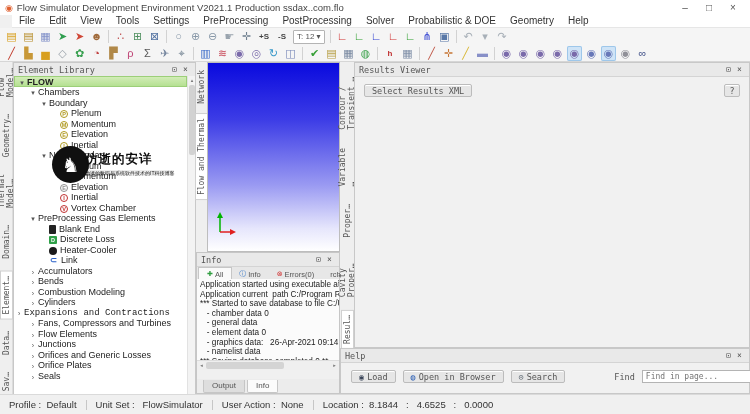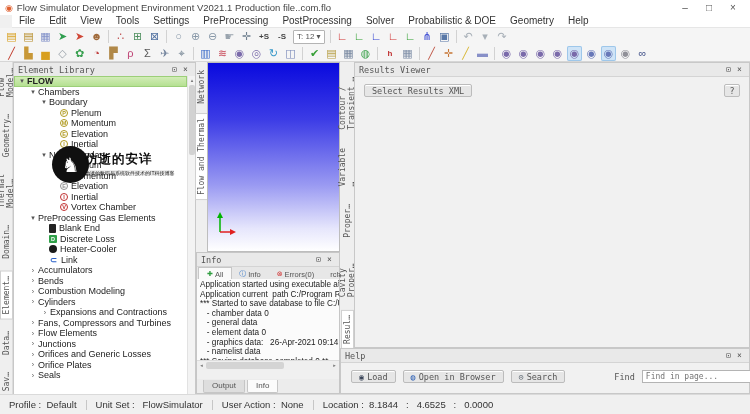--- a/index.html
+++ b/index.html
@@ -42,21 +42,21 @@
     padding-top:2px;box-sizing:border-box;}
 
   
   #elib{position:absolute;left:13px;top:0;width:183px;height:396px;background:#ffffff;
     border:1px solid #c8c8c8;box-sizing:border-box;}
   .phead{height:13px;background:#e9e9e9;border-bottom:1px solid #d4d4d4;display:flex;
     align-items:center;padding:0 4px;font-family:"DejaVu Sans Mono",monospace;font-size:8.5px;color:#555;}
   .phead .sp{flex:1;}
   .picon{width:11px;text-align:center;color:#555;font-size:8px;}
   #tree{position:absolute;left:0;top:13px;right:8px;bottom:0;overflow:hidden;background:#fff;}
-  .crow{height:10.5px;display:flex;align-items:center;font-size:9px;color:#222;white-space:nowrap;}
+  .crow{height:10.5px;display:flex;align-items:flex-end;font-size:9px;color:#222;white-space:nowrap;}
   .crow.sel{background:linear-gradient(#d5eebb,#b2df8e);font-weight:bold;box-shadow:0 0 0 1px #9ccf78 inset;}
   .caret{width:10px;color:#555;font-size:7px;text-align:center;flex:none;}
   .tico{flex:none;margin-right:3px;display:flex;align-items:center;justify-content:center;}
   .tico-c{width:8px;height:8px;border-radius:50%;border:1px solid;font-size:5.5px;font-weight:bold;box-sizing:border-box;}
   .tico-s{width:8px;height:8px;color:#fff;font-size:5.5px;font-weight:bold;border-radius:1px;}
   .tico-d{width:8px;height:8px;border-radius:50%;}
   .tico-b{width:7px;height:9px;border-radius:1px;}
   .tico-l{font-size:9px;font-weight:bold;width:9px;}
   #elib-scroll{position:absolute;right:0;top:13px;width:8px;bottom:0;background:#f3f3f3;border-left:1px solid #e2e2e2;box-sizing:border-box;}
   .sarrow{position:absolute;left:0;width:8px;height:8px;font-size:5px;color:#777;text-align:center;line-height:8px;}
@@ -122,21 +122,21 @@
   .sseg{white-space:pre;}
   .sdiv{width:1px;height:10px;background:#c6c6c6;margin:0 9px;}
 </style>
 </head>
 <body>
 
 <div id="app">
 
   <div id="titlebar">
     <span id="app-icon">◉</span>
-    <span>Flow Simulator Development Environment V2021.1 Production file..com.flo</span>
+    <span>Flow Simulator Development Environment V2021.1 Production ssdax..com.flo</span>
     <span id="win-controls">
         <span class="wbtn">–</span>
         <span class="wbtn">□</span>
         <span class="wbtn">×</span>
       </span>
   </div>
 
   <div id="menubar">
       <span class="mitem">File</span>
       <span class="mitem">Edit</span>
@@ -344,21 +344,21 @@
             <span>Bends</span>
           </div>
           <div class="crow" style="padding-left: 14px;">
             <span class="caret">›</span>
             <span>Combustion Modeling</span>
           </div>
           <div class="crow" style="padding-left: 14px;">
             <span class="caret">›</span>
             <span>Cylinders</span>
           </div>
-          <div class="crow" style="padding-left: 26px;">
+          <div class="crow" style="padding-left: 0; font-family: Liberation Mono, monospace;">
             <span class="caret">›</span>
             <span>Expansions and Contractions</span>
           </div>
           <div class="crow" style="padding-left: 14px;">
             <span class="caret">›</span>
             <span>Fans, Compressors and Turbines</span>
           </div>
           <div class="crow" style="padding-left: 14px;">
             <span class="caret">›</span>
             <span>Flow Elements</span>

